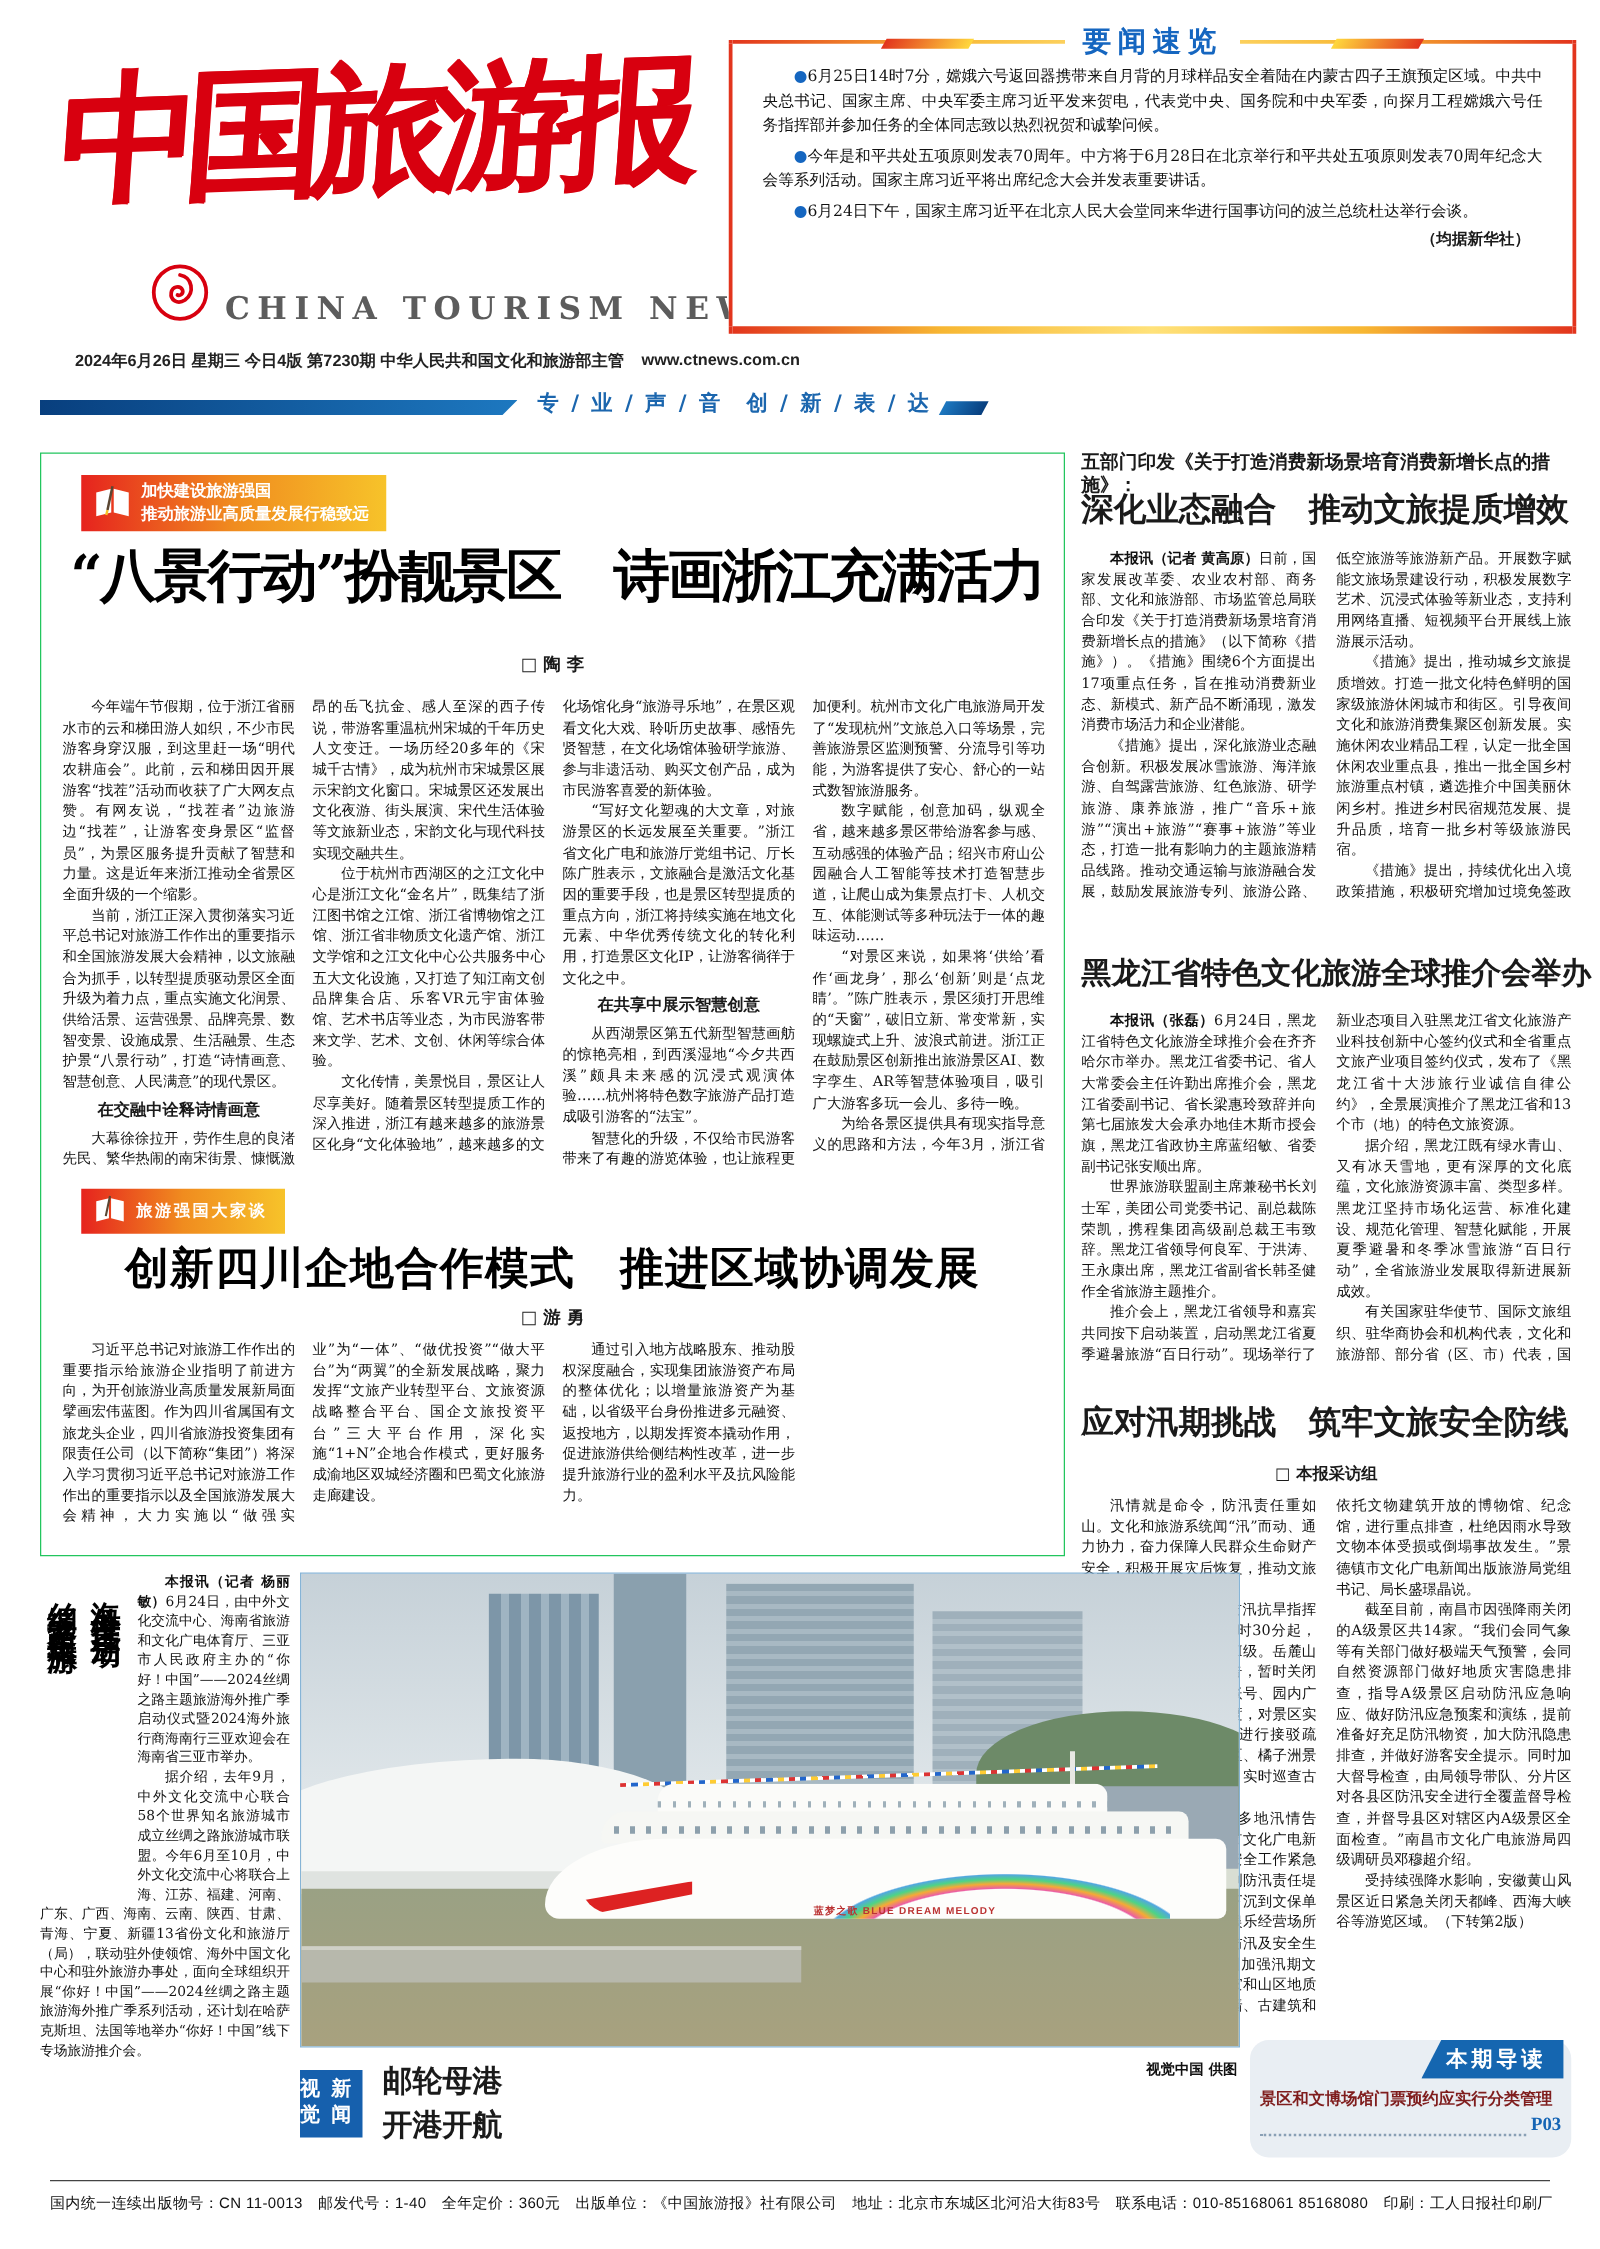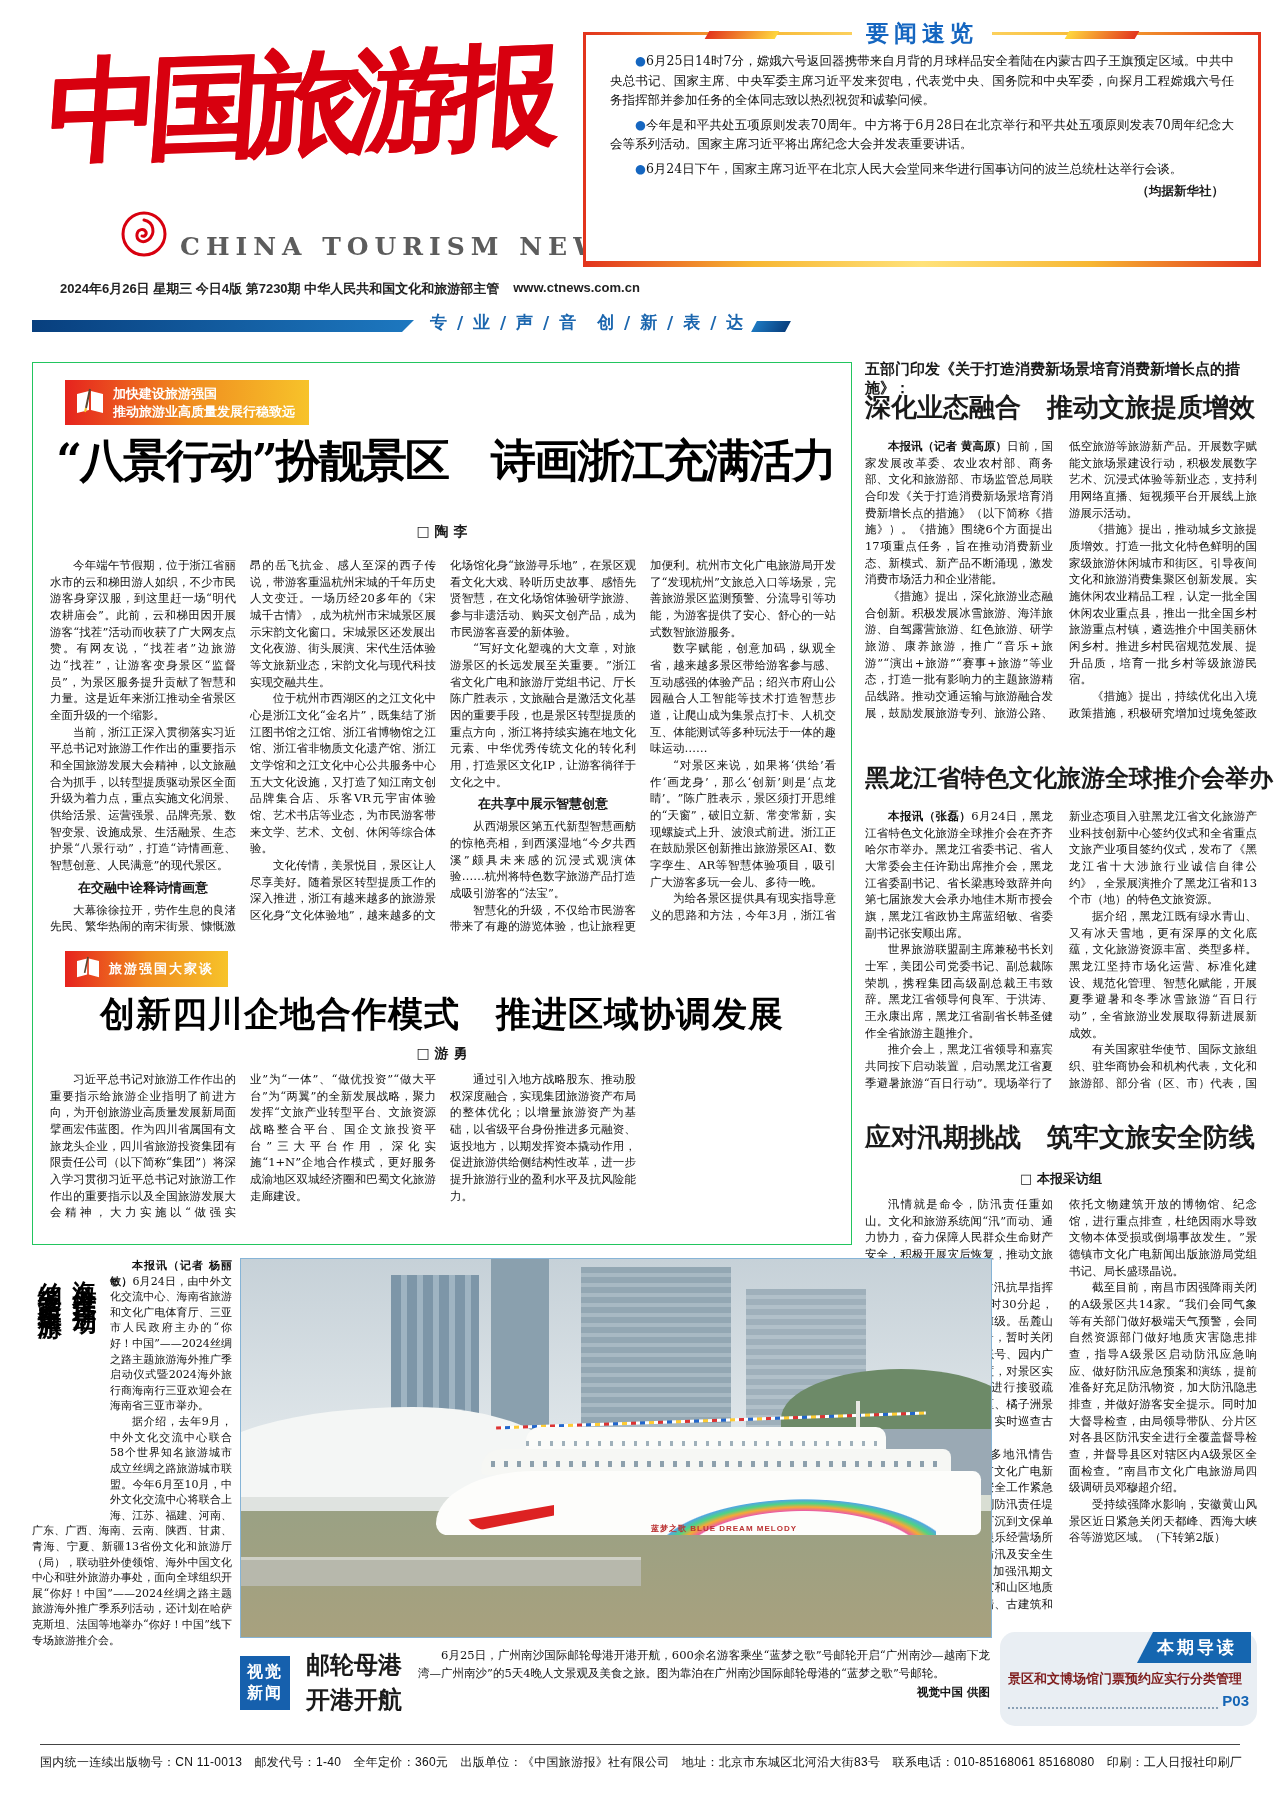--- a/index.html
+++ b/index.html
@@ -111,36 +111,36 @@
     border-radius:0 0 0 40px;clip-path:polygon(0 60%,100% 0,100% 40%,12% 100%);}
   #ship .shipname{position:absolute;left:215px;top:52px;font-size:8px;color:#b33;
     font-family:"Liberation Sans",sans-serif;font-weight:700;letter-spacing:1px;}
   #ship .mast{position:absolute;left:420px;top:-26px;width:4px;height:30px;background:#e8e8e4;}
   #ship .flags{position:absolute;left:60px;top:-8px;width:430px;height:3px;
     background:repeating-linear-gradient(90deg,#d33 0 5px,#fff 5px 9px,#26c 9px 14px,#fff 14px 18px,#fc3 18px 23px,#fff 23px 27px);
     transform:rotate(-2deg);}
   
   #caption{left:240px;top:1646px;width:750px;height:66px;display:flex;gap:16px;align-items:flex-start;}
   #cap-label{width:50px;height:54px;background:#1660ad;color:#fff;font-size:16px;font-weight:900;
-    display:flex;flex-direction:column;align-items:center;justify-content:center;line-height:1.3;
+    display:flex;flex-direction:row;align-items:center;justify-content:center;line-height:1.3;
     letter-spacing:2px;margin-top:10px;font-family:"Liberation Sans",sans-serif;}
   #cap-title{font-size:24px;font-weight:900;line-height:1.45;white-space:nowrap;margin-top:2px;}
   #cap-text{flex:1;font-size:11.5px;line-height:1.6;text-align:justify;text-indent:2em;color:#111;}
   #cap-credit{font-weight:900;white-space:nowrap;float:right;}
   
   #guide{left:1000px;top:1632px;width:257px;height:94px;background:#e9eef3;border-radius:15px;}
   #guide-label{position:absolute;top:0;right:6px;background:#1566b0;color:#fff;
     font-size:17px;font-weight:900;letter-spacing:3px;padding:4px 14px 4px 20px;
     clip-path:polygon(16px 0,100% 0,100% 100%,0 100%);font-family:"Liberation Sans",sans-serif;}
   #guide-item{position:absolute;left:8px;top:38px;width:241px;font-size:13px;font-weight:900;
     color:#7f1d1d;letter-spacing:0;font-family:"Liberation Sans",sans-serif;white-space:nowrap;}
   #guide-row{position:absolute;left:8px;top:60px;width:241px;display:flex;align-items:flex-end;}
   #guide-dots{flex:1;border-bottom:2px dotted #8aa0b5;height:12px;}
   #guide-page{font-size:15px;font-weight:900;color:#1565b5;margin-left:4px;
-    font-family:Liberation Sans, sans-serif;}
+    font-family:Liberation Serif, serif;}
   
   #footer-rule{left:40px;top:1744px;width:1200px;border-top:1px solid #444;height:0;}
   #footer-text{left:40px;top:1754px;width:1200px;font-size:12px;color:#111;
     font-family:"Liberation Sans",sans-serif;letter-spacing:.3px;white-space:nowrap;}
 </style>
 </head>
 <body>
 
 <div id="page">
 
@@ -289,21 +289,20 @@
   <div class="abs" id="caption">
     <div id="cap-label">
       <span>视觉</span>
       <span>新闻</span>
     </div>
     <div id="cap-title">
       <div>邮轮母港</div>
       <div>开港开航</div>
     </div>
     <div id="cap-text">
-      <span>6月25日，广州南沙国际邮轮母港开港开航，600余名游客乘坐“蓝梦之歌”号邮轮开启“广州南沙—越南下龙湾—广州南沙”的5天4晚人文景观及美食之旅。图为靠泊在广州南沙国际邮轮母港的“蓝梦之歌”号邮轮。</span>
       <span id="cap-credit">视觉中国 供图</span>
     </div>
   </div>
 
   <div class="abs" id="guide">
     <div id="guide-label">本期导读</div>
     <div id="guide-item">景区和文博场馆门票预约应实行分类管理</div>
     <div id="guide-row">
       <span id="guide-dots"></span>
       <span id="guide-page">P03</span>

